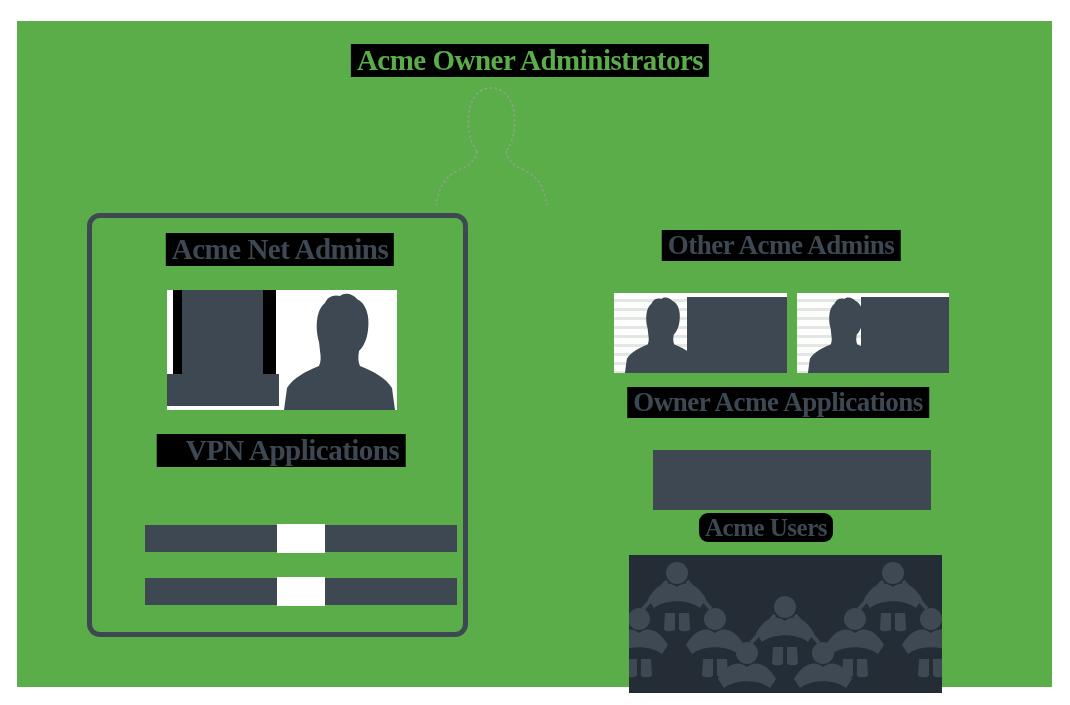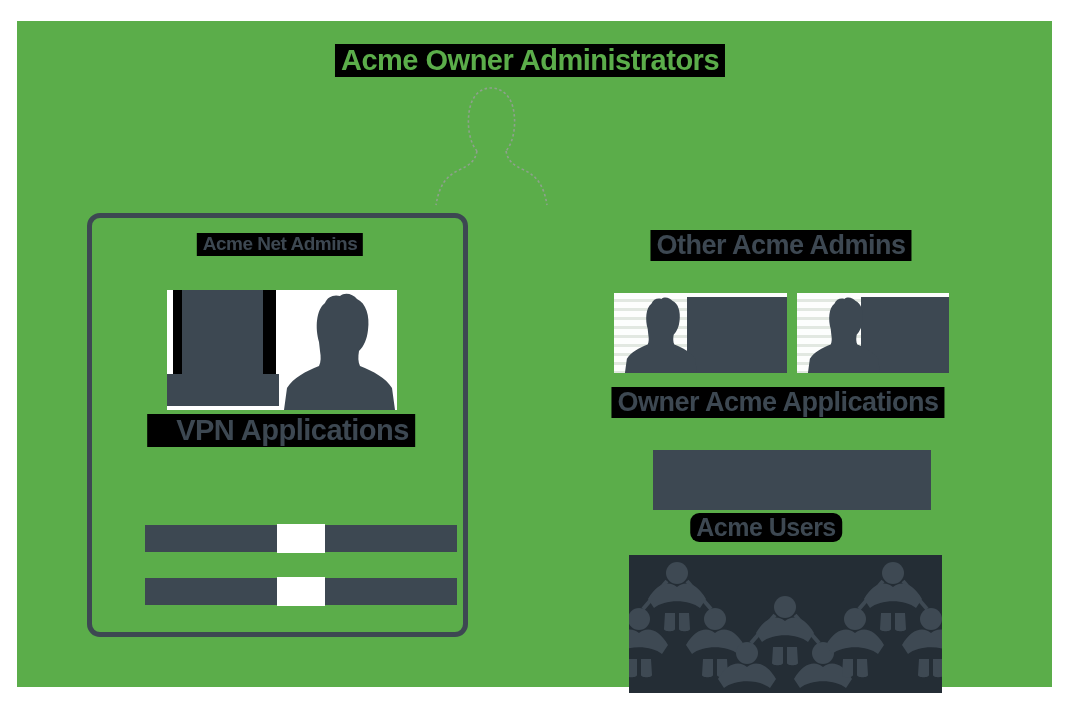--- a/index.html
+++ b/index.html
@@ -1,25 +1,25 @@
 <!DOCTYPE html>
 <html style="--green: #5BAD4A; --slate: #3D4852; --label-background: #000000; --users-graphic-background: #242D35; --users-graphic-figures: #3E4953; --outline-gray: #97A099;"><head>
 <meta charset="utf-8">
 <style>
   html,body{margin:0;padding:0;background:#ffffff;width:1070px;height:705px;overflow:hidden;
     font-family:"Liberation Sans", sans-serif;}
-  .page{position:relative;width:1070px;height:705px;background:#ffffff;}
+  .page{position:relative;width:1070px;height:705px;background:#ffffff;font-family:Liberation Serif, serif;}
   .board{position:absolute;left:17px;top:21px;width:1035px;height:666px;
     background:var(--green,#5BAD4A);}
   .label{position:absolute;transform:translateX(-50%);white-space:nowrap;
     background:var(--label-background,#000000);color:var(--slate,#3D4852);
     font-weight:bold;line-height:1.08;padding:1px 6px;letter-spacing:-0.5px;}
   .main-title{left:513px;top:23px;font-size:29px;color:var(--green,#5BAD4A);}
-  .net-title{left:263px;top:212px;font-size:19px;}
-  .vpn-title{left:264px;top:393px;font-size:29px;padding-left:29px;}
+  .net-title{left:263px;top:212px;font-size:29px;}
+  .vpn-title{left:264px;top:413px;font-size:29px;padding-left:29px;}
   .other-admins-title{left:757px;top:209px;font-size:27px;margin-left:7px;}
   .other-apps-title{left:761px;top:366px;font-size:27px;}
   .users-title{left:749px;top:492px;font-size:25px;z-index:3;border-radius:9px;}
   .owner-outline{position:absolute;left:405px;top:62px;}
   .net-box{position:absolute;left:70px;top:192px;width:371px;height:414px;
     border:5px solid var(--slate,#3D4852);border-radius:13px;background:transparent;}
   .avatars{position:absolute;left:150px;top:269px;width:230px;height:120px;background:#ffffff;}
   .avatar{position:absolute;top:0;width:115px;height:120px;overflow:hidden;}
   .avatar.a1{left:0;}
   .avatar.a2{left:115px;}

